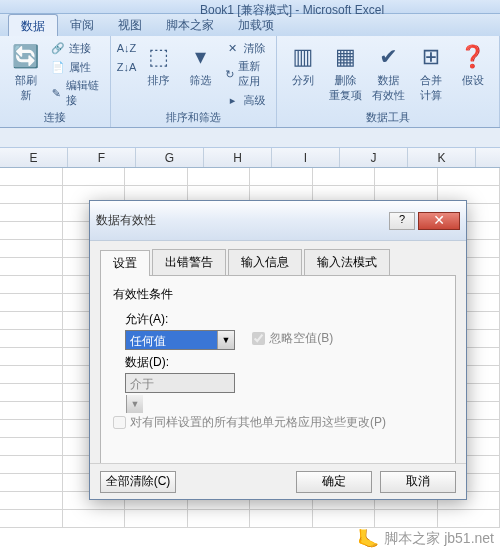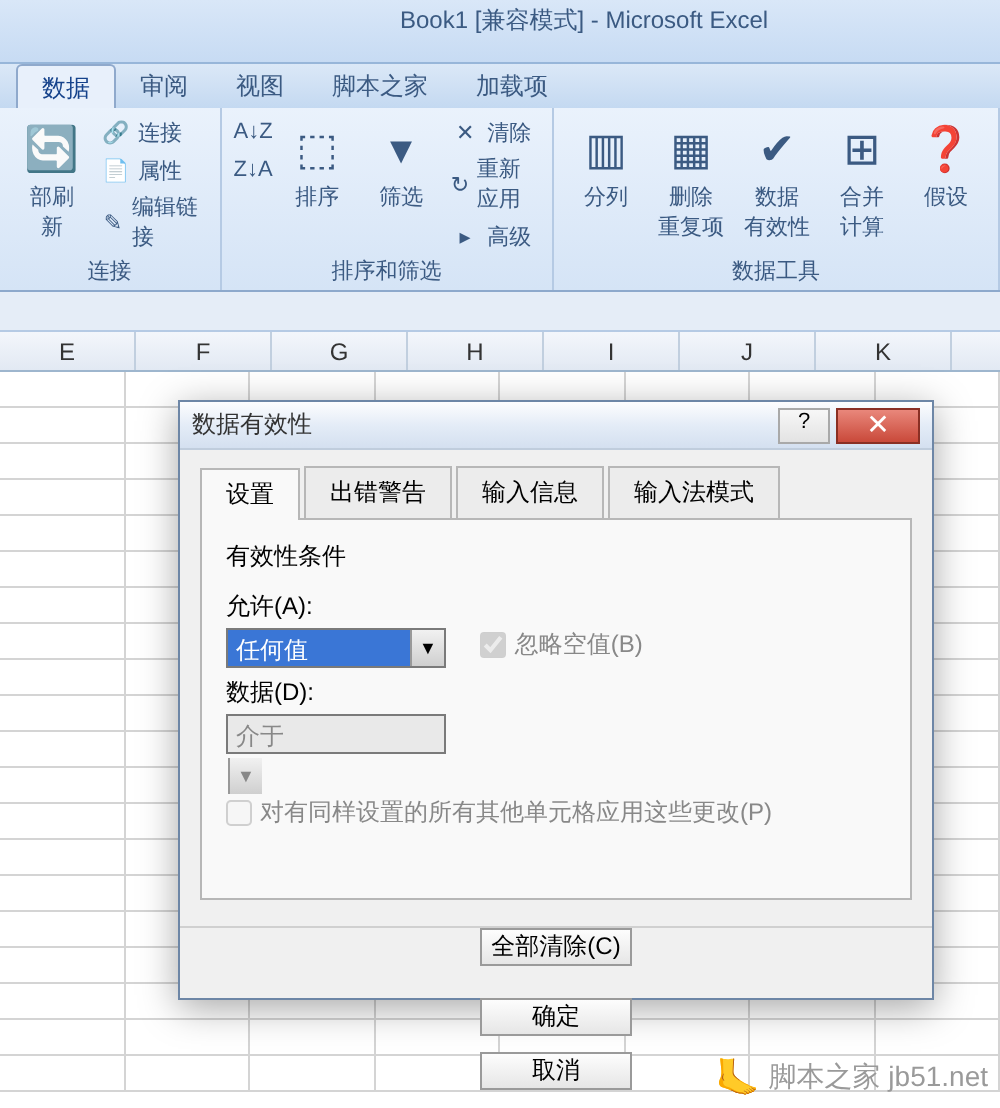--- a/index.html
+++ b/index.html
@@ -1,18 +1,18 @@
 <!DOCTYPE html>
 <html><head>
 <meta charset="utf-8">
 <style>
 * { margin: 0; padding: 0; box-sizing: border-box; font-family: "Microsoft YaHei", SimSun, sans-serif; }
 body { width: 500px; height: 554px; background: #fff; overflow: hidden; position: relative; font-size: 12px; }
 
-.title-bar { height: 32px; background: linear-gradient(#d9e7f8,#c7dbf3); padding-left: 200px; line-height: 20px; color: #3b5a82; font-size: 12px; border-bottom: 1px solid #97b6d9; }
+.title-bar { height: 14px; background: linear-gradient(#d9e7f8,#c7dbf3); padding-left: 200px; line-height: 20px; color: #3b5a82; font-size: 12px; border-bottom: 1px solid #97b6d9; }
 
 .ribbon-tabs { height: 22px; background: linear-gradient(#dbe8f7,#c4d9f1); display: flex; padding-left: 8px; }
 .ribbon-tabs span { padding: 3px 12px; font-size: 12px; color: #3b5a82; }
 .ribbon-tabs span.active { background: #e8f0fb; border: 1px solid #8fa9cc; border-bottom: none; border-radius: 3px 3px 0 0; color: #15428b; }
 
 .ribbon { height: 92px; background: linear-gradient(#eaf2fc,#d5e4f6); display: flex; border-bottom: 1px solid #8da9cc; }
 .ribbon-group { border-right: 1px solid #b5cae4; padding: 3px 6px 0 6px; display: flex; flex-direction: column; position: relative; }
 .ribbon-group-label { position: absolute; bottom: 2px; left: 0; right: 0; text-align: center; font-size: 11px; color: #3b5a82; }
 .ribbon-items { display: flex; gap: 2px; flex: 1; }
 .ribbon-btn { display: flex; flex-direction: column; align-items: center; justify-content: flex-start; padding: 2px 4px; font-size: 11px; color: #3b5a82; text-align: center; cursor: pointer; }
@@ -23,44 +23,44 @@
 
 .formula-bar { height: 20px; background: #e5edf7; border-bottom: 1px solid #b5cae4; }
 
 .sheet { position: relative; background: #fff; }
 .col-headers { height: 20px; background: linear-gradient(#f3f6fb,#e2e9f3); display: flex; border-bottom: 1px solid #9eb6ce; }
 .col-headers div { width: 68px; text-align: center; font-size: 12px; color: #333; border-right: 1px solid #c1cfdf; line-height: 20px; }
 .grid-row { height: 18px; display: flex; }
 .grid-row div { width: 68px; border-right: 1px solid #d4d4d4; border-bottom: 1px solid #d4d4d4; }
 
 .dialog { position: absolute; left: 89px; top: 200px; width: 378px; height: 300px; background: #f0f0f0; border: 1px solid #6d86a6; box-shadow: 0 4px 18px rgba(0,0,0,0.35); }
-.dlg-title { height: 24px; background: linear-gradient(#fdfdfe,#e4ecf7,#d4e0f0); display: flex; align-items: center; padding: 0 6px; border-bottom: 1px solid #c0cddd; }
+.dlg-title { height: 40px; background: linear-gradient(#fdfdfe,#e4ecf7,#d4e0f0); display: flex; align-items: center; padding: 0 6px; border-bottom: 1px solid #c0cddd; }
 .dlg-title span { flex: 1; color: #333; font-size: 12px; }
 .dlg-help { width: 26px; height: 18px; background: linear-gradient(#f7f7f7,#e3e3e3); border: 1px solid #a9a9a9; text-align: center; font-size: 11px; margin-right: 3px; cursor: pointer; }
 .dlg-close { width: 42px; height: 18px; background: linear-gradient(#e9877b,#c9493a); border: 1px solid #8a2f24; color: #fff; text-align: center; font-size: 14px; line-height: 14px; cursor: pointer; }
 
 .dlg-body { padding: 8px 10px; }
 .tabstrip { display: flex; border-bottom: 1px solid #b7b7b7; }
 .tab { padding: 4px 12px; font-size: 12px; background: #ececec; border: 1px solid #b7b7b7; border-bottom: none; margin-right: 2px; cursor: pointer; }
 .tab.active { background: #f9f9f9; position: relative; top: 1px; }
 .tab-panel { border: 1px solid #b7b7b7; border-top: none; padding: 10px 12px 8px 12px; background: #f9f9f9; height: 190px; position: relative; }
 
 .panel-title { font-size: 12px; margin-bottom: 8px; }
-.field-row { margin-bottom: 4px; }
+.field-row { margin-left: 12px; margin-bottom: 4px; }
 .field-label { font-size: 12px; margin-bottom: 2px; }
 .combo { display: inline-flex; border: 1px solid #7a7a7a; background: #fff; width: 110px; height: 20px; }
 .combo.disabled { background: #e9e9e9; color: #888; flex-direction: column; }
 .combo span { flex: 1; padding: 2px 4px; font-size: 12px; }
 .combo .arrow { width: 17px; background: linear-gradient(#f1f1f1,#cfcfcf); border-left: 1px solid #999; text-align: center; font-size: 9px; line-height: 18px; }
 .combo.sel span { background: #3a76d6; color: #ffffff; }
 .chk { display: inline-flex; align-items: center; gap: 4px; font-size: 12px; margin-left: 14px; color: #888; }
 .chk input { accent-color: #6a6a6a; }
 .apply-chk { position: absolute; bottom: 34px; left: 12px; display: flex; align-items: center; gap: 4px; font-size: 12px; color: #888; }
 
-.dlg-footer { position: absolute; left: 0; right: 0; bottom: 0; height: 36px; background: #f0f0f0; border-top: 1px solid #d0d0d0; display: flex; align-items: center; padding: 0 10px; gap: 8px; flex-direction: column; }
+.dlg-footer { position: absolute; left: 0; right: 0; bottom: 0; height: 36px; background: #f0f0f0; border-top: 1px solid #d0d0d0; display: flex; align-items: center; padding: 0 10px; gap: 8px; }
 .btn { width: 76px; height: 22px; background: linear-gradient(#fdfdfd,#e6e6e6); border: 1px solid #9a9a9a; font-size: 12px; cursor: pointer; }
 .spacer { flex: 1; }
 
 .watermark { position: absolute; right: 6px; bottom: 4px; font-size: 14px; color: #9a9a9a; display: flex; align-items: center; gap: 4px; }
 .watermark .foot { color: #7eaa3a; font-size: 18px; }
 </style>
 </head>
 <body>
 
 <div class="title-bar">Book1 [兼容模式] - Microsoft Excel</div>

